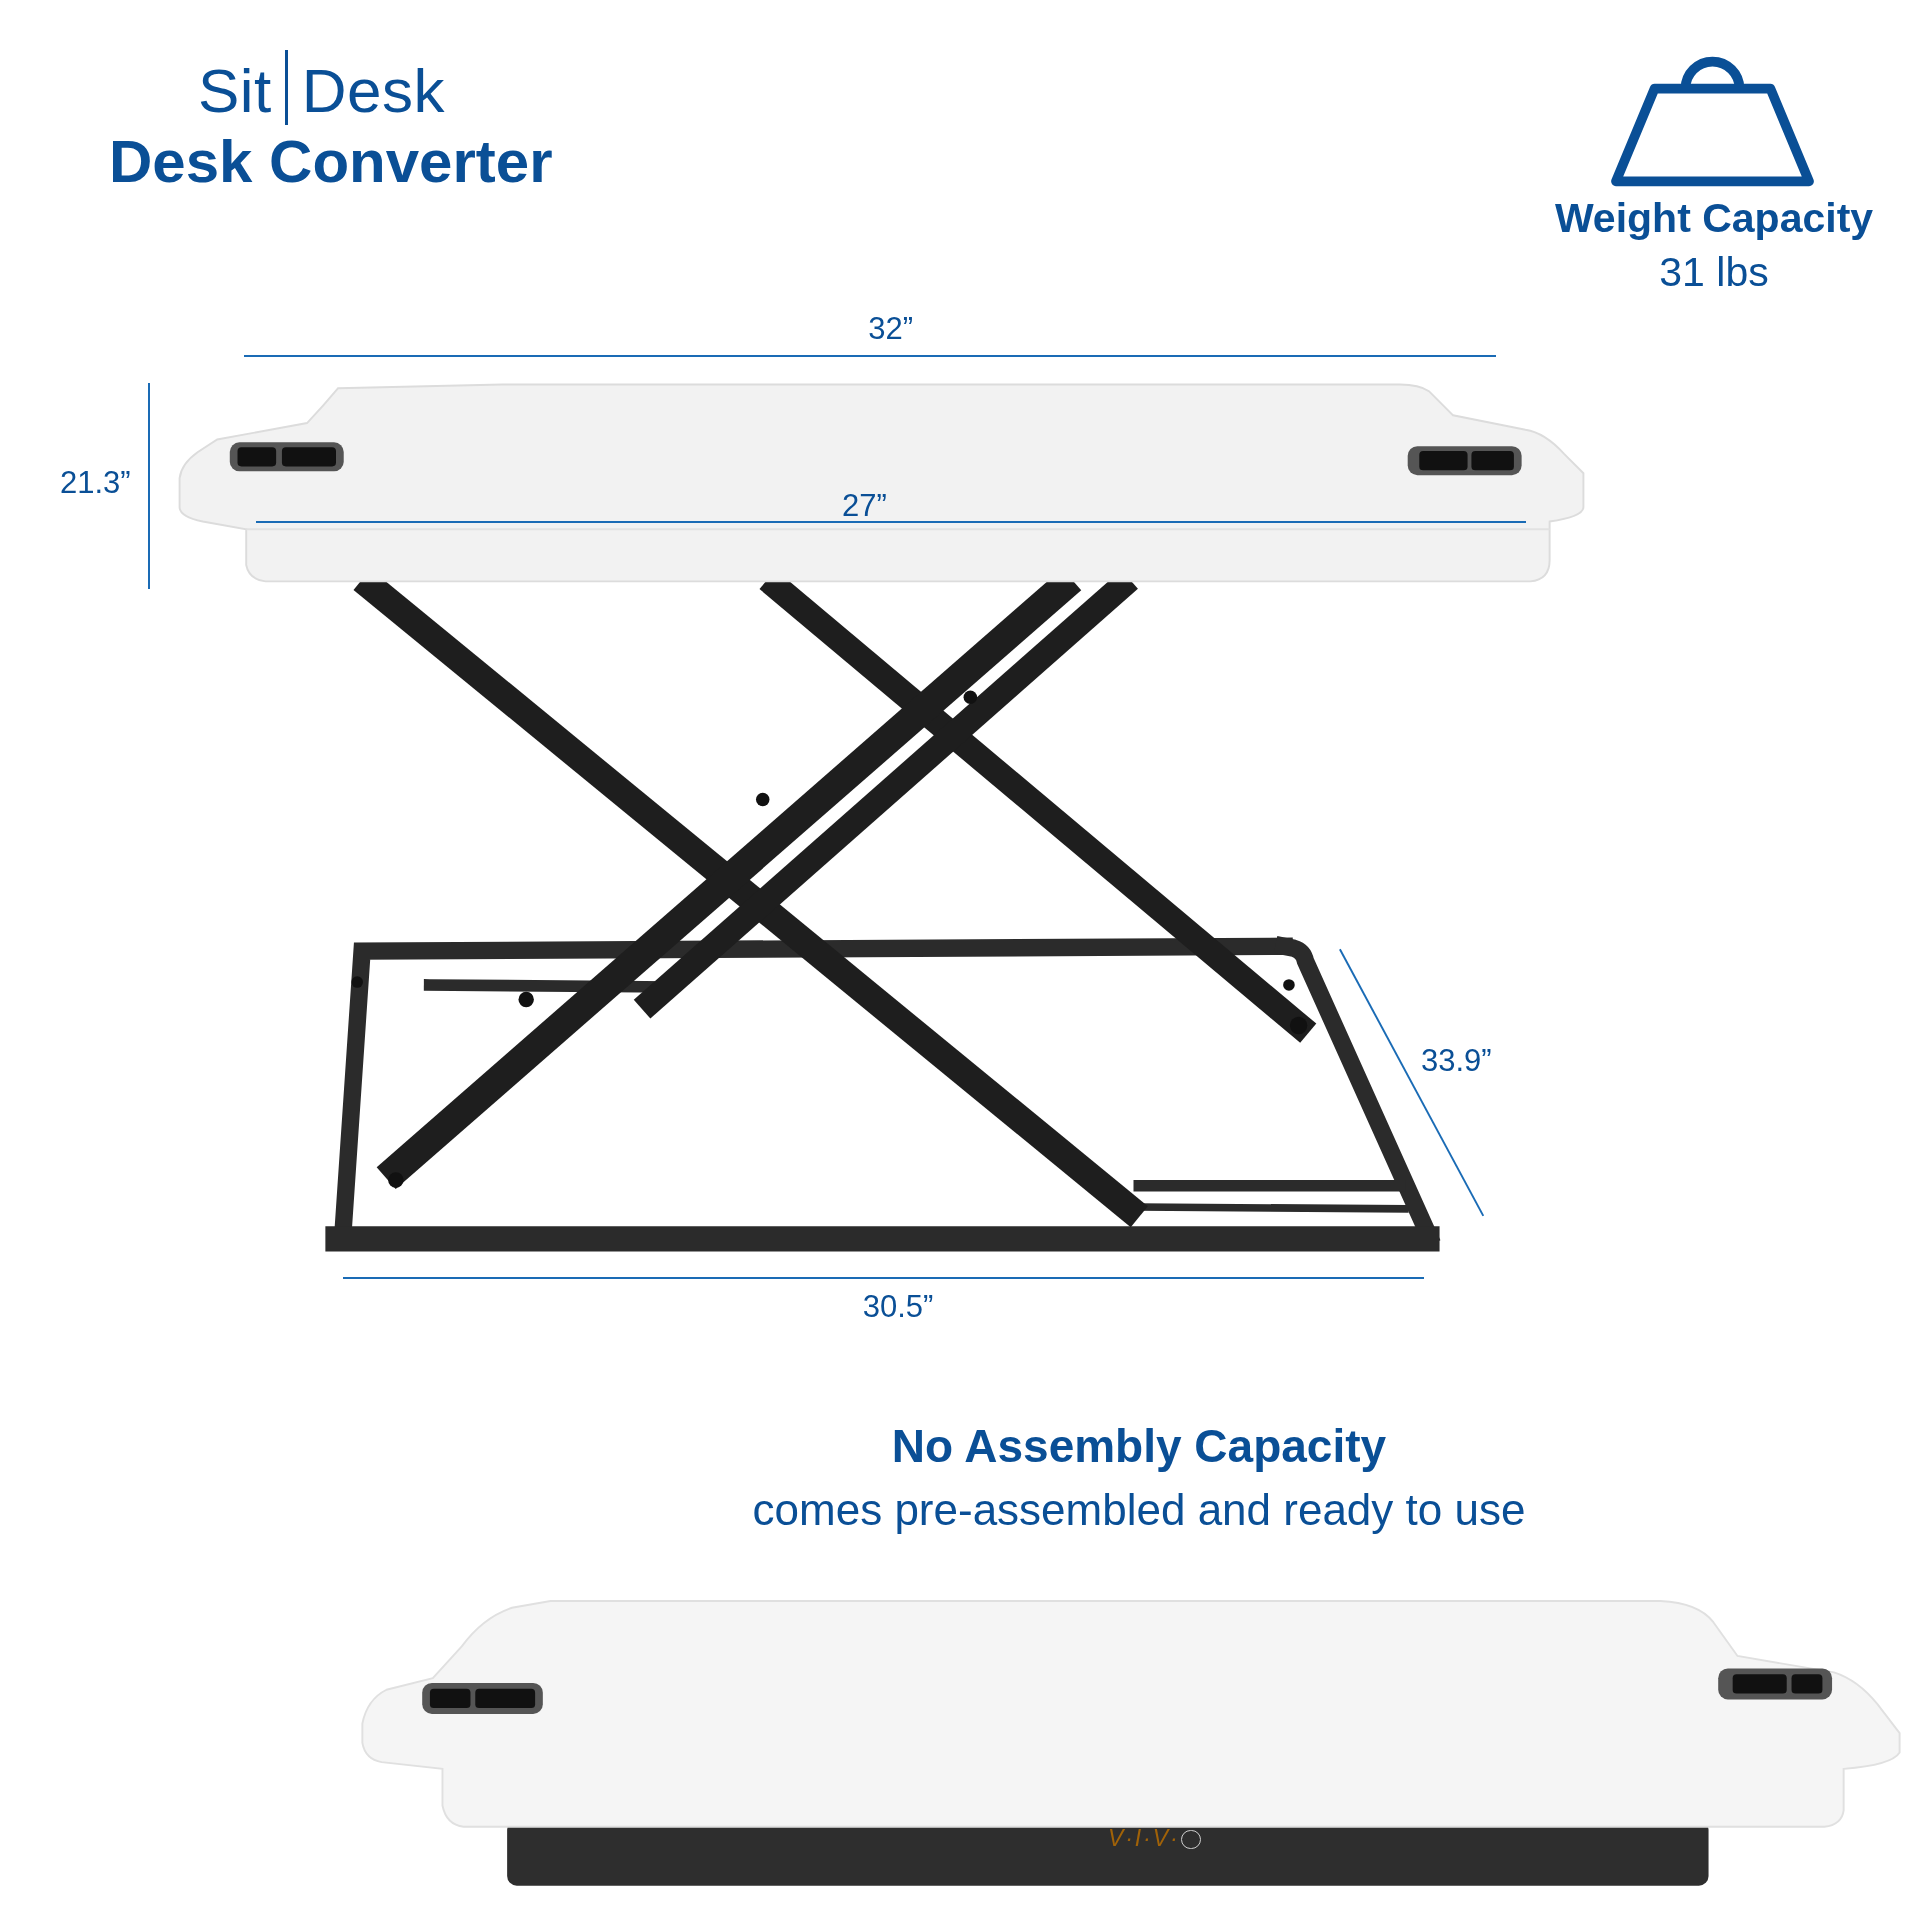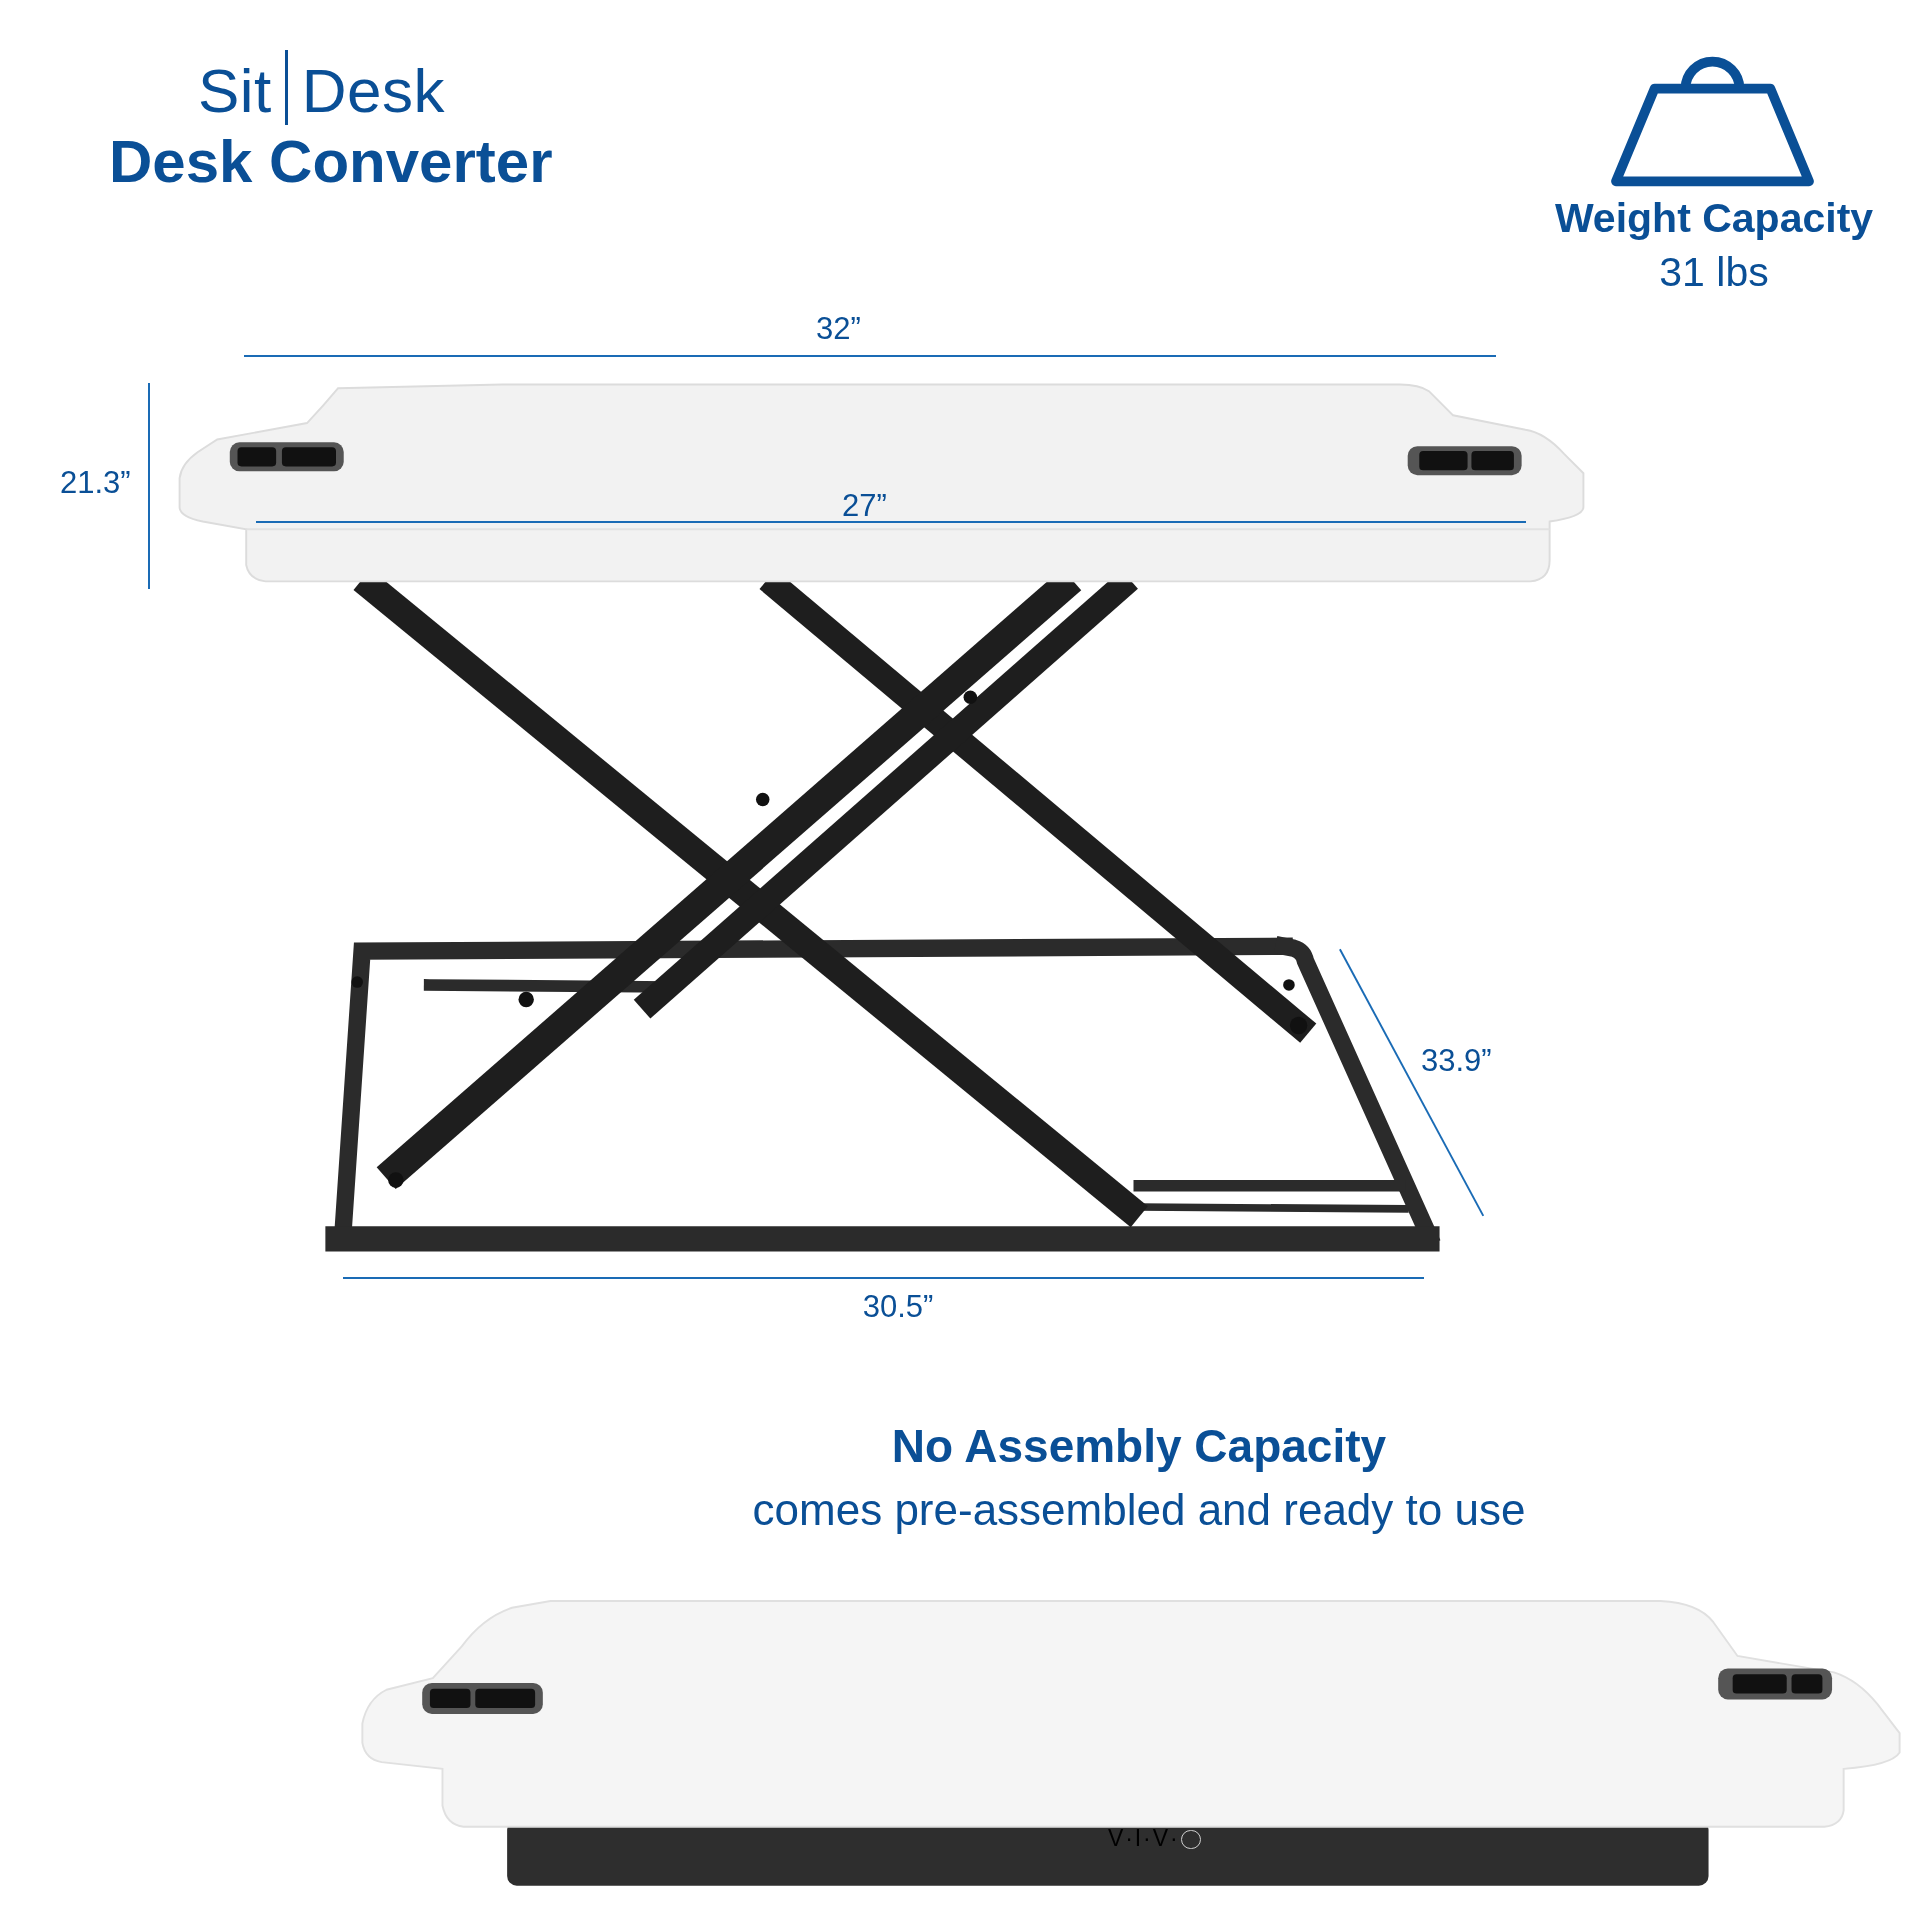--- a/index.html
+++ b/index.html
@@ -9,38 +9,38 @@
   .title-light { left:0; width:643px; top:50px; text-align:center; font-size:62px; font-weight:300; letter-spacing:0.5px; }
   .title-light .bar { display:inline-block; width:2.9px; height:75px; background:#0a4f96; vertical-align:-13.5px; margin:0 13.5px; }
   .title-bold { left:109px; top:127px; font-size:60px; font-weight:700; }
   .wc-label { left:1521px; width:386px; top:195px; text-align:center; font-size:41px; font-weight:700; }
   .wc-value { left:1521px; width:386px; top:249px; text-align:center; font-size:41px; font-weight:300; }
   .dim { font-size:31px; color:#0a4f96; }
   .hl { height:1.9px; background:#1a6bb5; }
   .vl { width:1.9px; background:#1a6bb5; }
   .na-title { left:753px; width:772px; top:1419px; text-align:center; font-size:46px; font-weight:700; }
   .na-sub { left:608px; width:1062px; top:1485px; text-align:center; font-size:44px; font-weight:300; }
-  .vivo { left:1108px; top:1825px; font-size:23px; letter-spacing:1.9px; color:#000000; }
+  .vivo { left:1108px; top:1825px; font-size:23px; letter-spacing:1.9px; color:#a16207;font-style:italic; }
 </style>
 </head>
 <body>
 
 <div class="abs title-light blue">
   <span>Sit</span><span class="bar"></span><span>Desk</span>
 </div>
 <div class="abs title-bold blue">Desk Converter</div>
 
 <svg class="abs" style="left:1608px;top:50px" width="208" height="140" viewBox="0 0 215 145">
   <path d="M80 40 A28 28 0 0 1 136 40" fill="none" stroke="#0a4f96" stroke-width="10"></path>
   <path d="M48 40 L168 40 L208 136 L8 136 Z" fill="none" stroke="#0a4f96" stroke-width="10" stroke-linejoin="round"></path>
 </svg>
 <div class="abs wc-label blue">Weight Capacity</div>
 <div class="abs wc-value blue">31 lbs</div>
 
-<div class="abs dim" style="left:816px;width:97px;text-align:left;top:311px">32”</div>
+<div class="abs dim" style="left:816px;width:97px;text-align:right;top:311px">32”</div>
 <div class="abs hl" style="left:244px;top:355px;width:1252px"></div>
 
 <svg class="abs" style="left:0;top:0" width="1931" height="1352" viewBox="0 0 2000 1400">
 
   <g fill="none" stroke="#2b2b2b" stroke-linecap="square">
     <path d="M355 1280 L375 985 L1330 980" stroke-width="18"></path>
     <path d="M1330 980 L1340 982 Q1350 985 1352 995 L1480 1280" stroke-width="18"></path>
     <path d="M350 1283 L1478 1283" stroke-width="26"></path>
     <path d="M445 1020 L690 1022" stroke-width="12"></path>
     <path d="M1180 1228 L1450 1228" stroke-width="12"></path>

